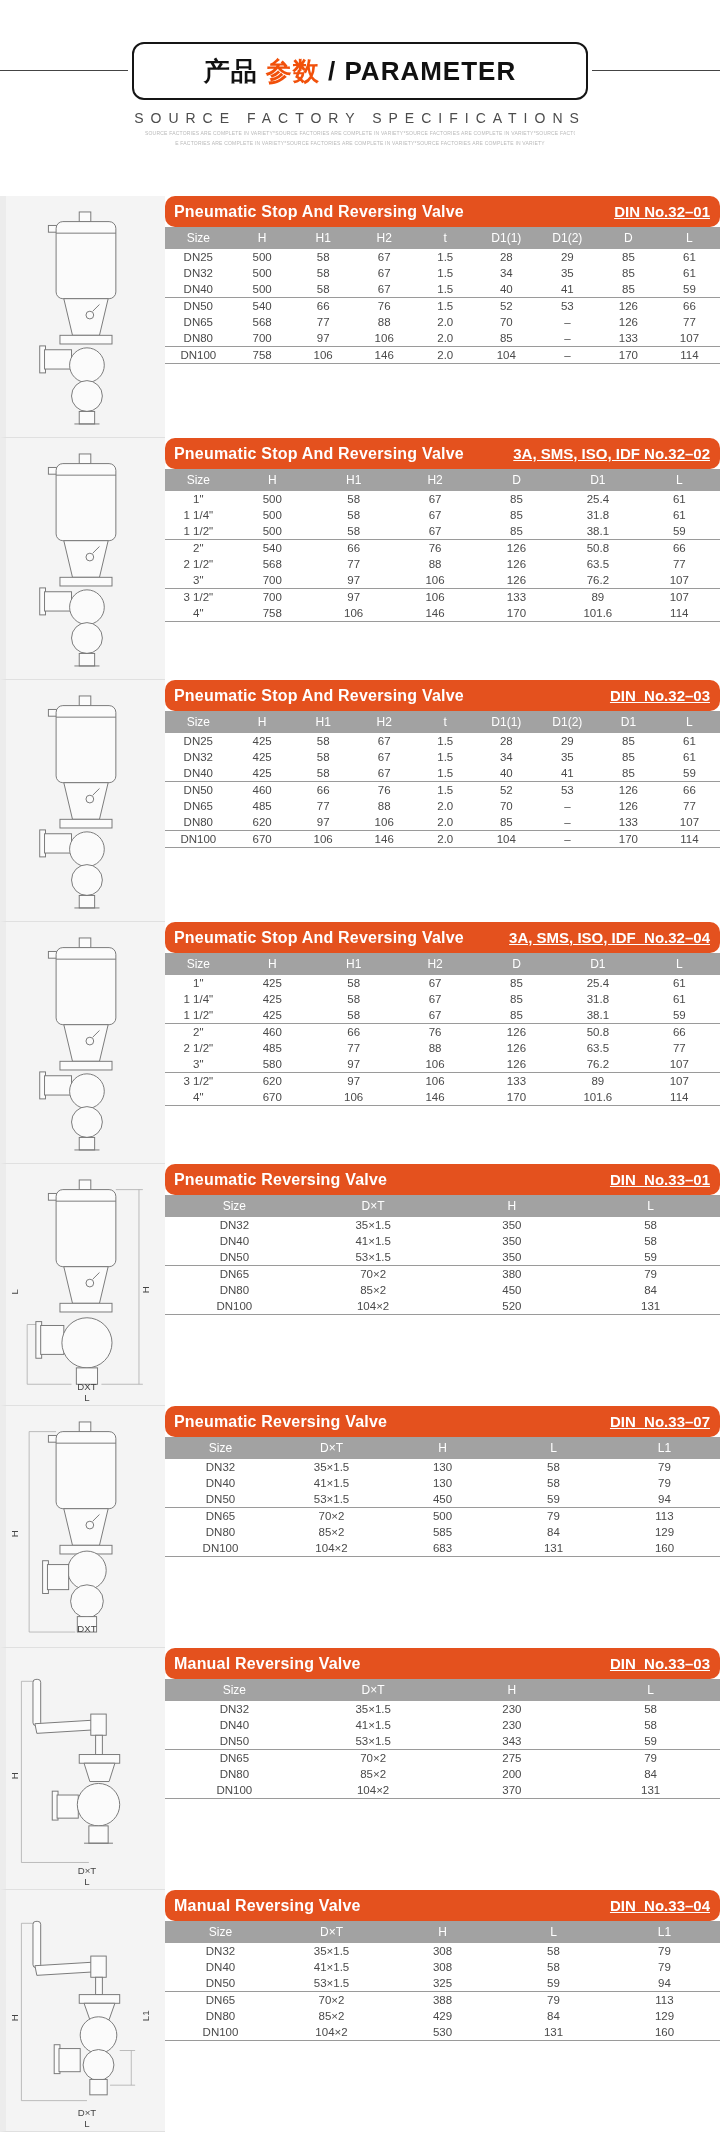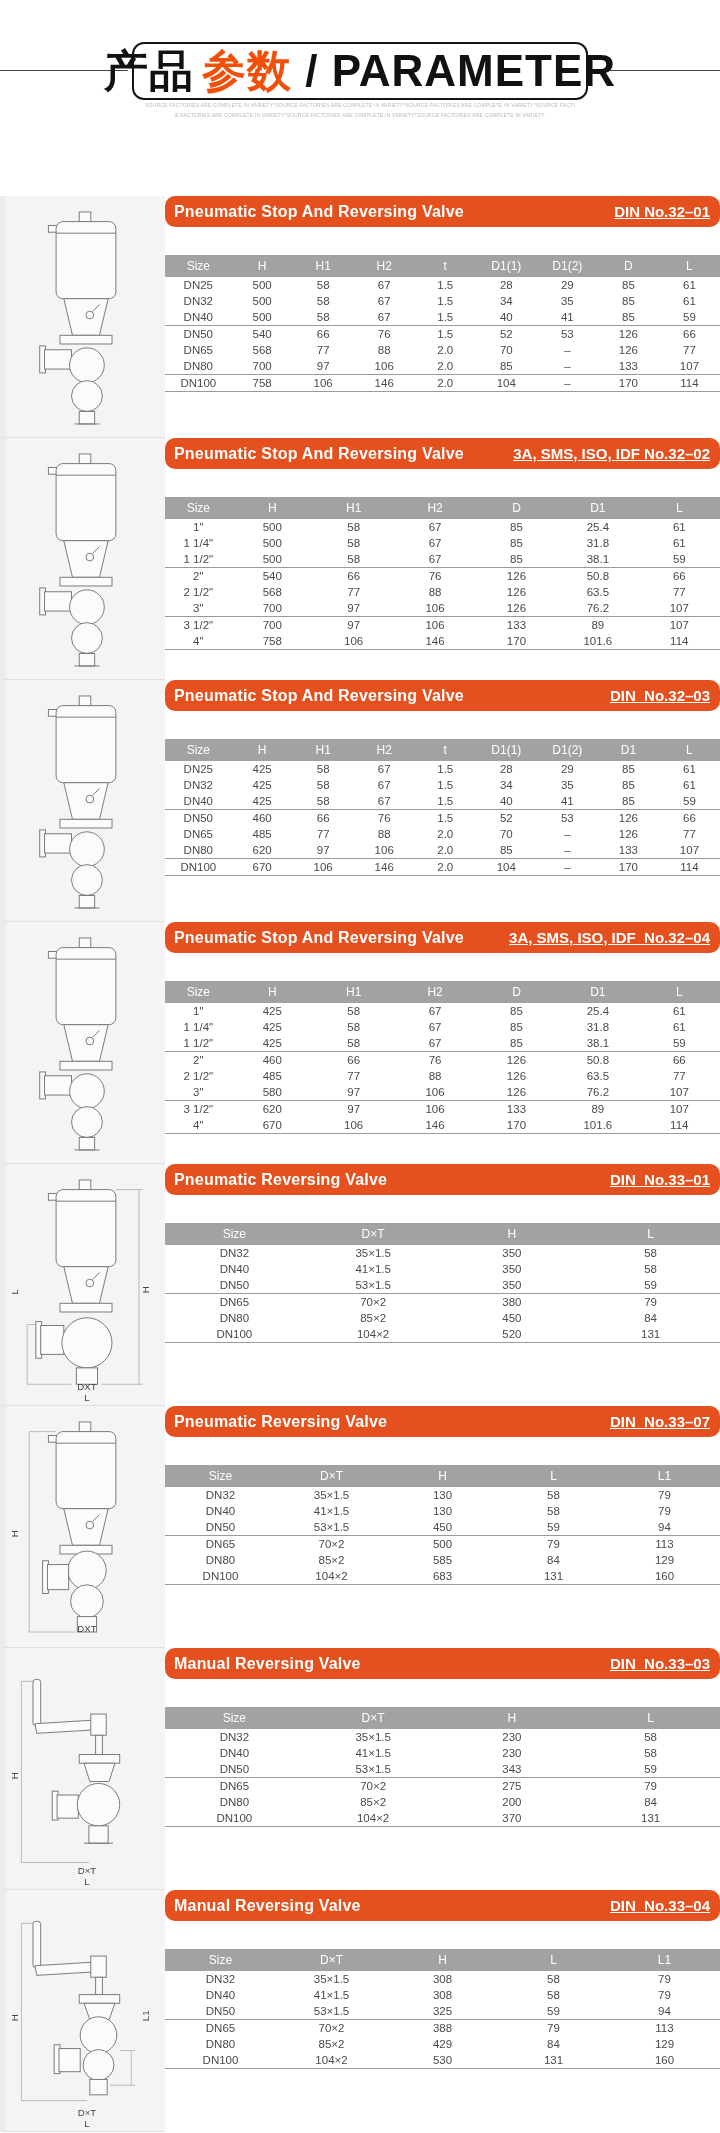--- a/index.html
+++ b/index.html
@@ -10,21 +10,21 @@
     color:#333; position:relative;
   }
   
   .page-header { position:relative; height:196px; }
   .title-row { position:relative; height:98px; padding-top:42px; }
   .title-box {
     position:relative; margin:0 auto; width:456px; height:58px;
     border:2px solid #151515; border-radius:12px;
     display:flex; align-items:center; justify-content:center;
     background:#fff; z-index:2;
-    font-size:44px; font-weight:bold; letter-spacing:1px; color:#111;
+    font-size:26px; font-weight:bold; letter-spacing:1px; color:#111;
     white-space:pre;
   }
   .title-box .orange { color:#f1500a;margin-left:8px; }
   .hline {
     position:absolute; top:70px; height:0; border-top:1px solid #444; z-index:1;
   }
   .hline.left  { left:0;  width:128px; }
   .hline.right { right:0; width:128px; }
   .subtitle {
     margin-top:12px; text-align:center;
@@ -46,21 +46,21 @@
     display:flex; align-items:center; justify-content:center;
   }
   .diagram svg { display:block; }
   .table-wrap { flex:1 1 auto; display:flex; flex-direction:column; }
   .bar {
     height:31px; display:flex; align-items:center; justify-content:space-between;
     padding:0 10px 0 9px; color:#fff; font-weight:bold;border-radius:10px;
   }
   .bar-title { font-size:16px; letter-spacing:.2px; }
   .bar-std   { font-size:15px; white-space:pre;text-decoration:underline; }
-  table { width:100%; border-collapse:collapse; table-layout:fixed;margin-top:28px; }
+  table { width:100%; border-collapse:collapse; table-layout:fixed; }
   thead th {
     color:#fff; font-weight:normal; font-size:12px; height:22px;
     text-align:center; padding:0;
   }
   tbody td {
     font-size:11.5px; color:#4a4a4a; text-align:center;
     height:16px; padding:0; line-height:16px;
     font-family:"Liberation Sans", sans-serif;
   }
   tr.group-start td { border-top:1px solid #9a9a9a; }
@@ -69,20 +69,21 @@
 </style>
 </head>
 <body>
 
 <header class="page-header">
   <div class="title-row">
     <div class="hline left"></div>
     <div class="hline right"></div>
     <div class="title-box"><span>产品</span><span class="orange" style="color: rgb(241, 80, 10);">参数</span><span> / PARAMETER</span></div>
   </div>
+  <div class="subtitle">SOURCE FACTORY SPECIFICATIONS</div>
   <div class="fineprint">SOURCE FACTORIES ARE COMPLETE IN VARIETY*SOURCE FACTORIES ARE COMPLETE IN VARIETY*SOURCE FACTORIES ARE COMPLETE IN VARIETY*SOURCE FACTORIES ARE COMPLETE IN VARIETY*SOURC</div>
   <div class="fineprint">E FACTORIES ARE COMPLETE IN VARIETY*SOURCE FACTORIES ARE COMPLETE IN VARIETY*SOURCE FACTORIES ARE COMPLETE IN VARIETY</div>
 </header>
 
 <main id="sections">
     <section class="spec">
       <div class="diagram">
         <svg width="165" height="242" viewBox="0 0 165 242">
   <rect x="76" y="12" width="12" height="10" fill="#fbfbfb" stroke="#777" stroke-width="1"></rect>
   <rect x="44" y="26" width="9" height="7" fill="#fbfbfb" stroke="#777" stroke-width="1"></rect>

